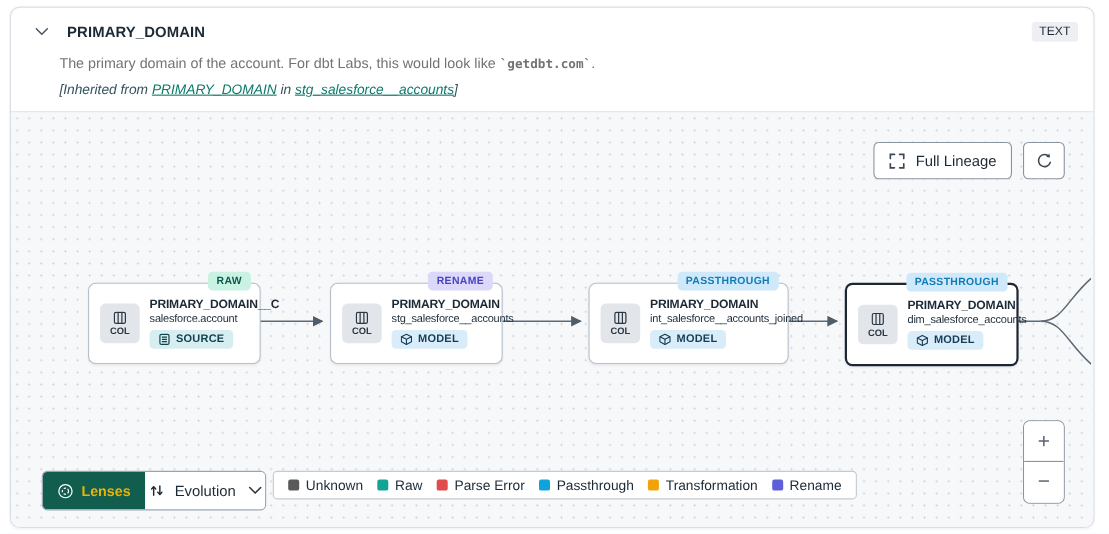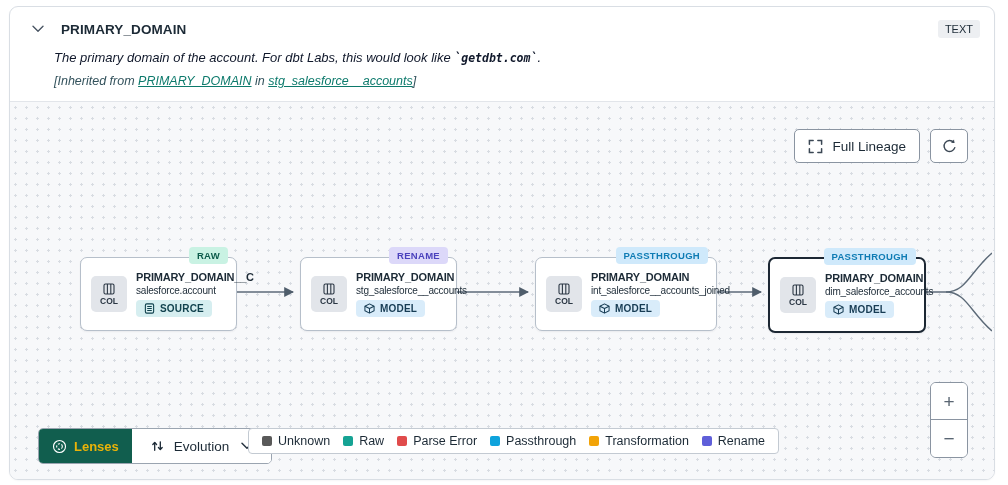--- a/index.html
+++ b/index.html
@@ -15,21 +15,21 @@
   }
   
   .hdr{position:relative;padding:11px 14px 13px 22px;}
   .hrow{display:flex;align-items:center;height:22px;}
   .chev{display:flex;align-items:center;margin-right:17px;cursor:pointer;}
   .hrow h1{margin:0;font-size:13.5px;font-weight:700;letter-spacing:.1px;}
   .type-badge{
     position:absolute;top:13px;right:14px;background:#edeff2;color:#1c2a36;
     border-radius:3px;padding:2px 7px;font-size:11px;line-height:14px;
   }
-  .desc{margin:10px 0 0 22px;font-style:italic;font-size:13px;color:#0f172a;}
+  .desc{margin:10px 0 0 22px;font-size:13px;color:#737373;}
   .desc code{font-family:"DejaVu Sans Mono",monospace;font-weight:700;font-size:11.5px;}
   .inherited{margin:9px 0 0 22px;font-style:italic;font-size:12.5px;color:#33525c;}
   .inherited a{color:#0d7a6c;text-decoration:underline;cursor:pointer;}
   
   .canvas{
     position:relative;height:377px;border-top:1px solid #e2e5ea;
     background-color:#f7f8fa;
     background-image:radial-gradient(circle,#d8dce2 1px,transparent 1.2px);
     background-size:11px 11px;overflow:hidden;
   }
@@ -75,21 +75,21 @@
   
   .lenses-group{
     position:absolute;left:28px;top:326px;height:34px;display:flex;align-items:stretch;
     border:1px solid #9aa4b0;border-radius:5px;background:#fff;overflow:hidden;
   }
   .lenses-btn{
     display:flex;align-items:center;gap:7px;padding:0 13px;border:none;cursor:pointer;
     color:#eab308;font-size:13px;font-weight:600;font-family:inherit;
   }
   .lens-select{
-    display:flex;align-items:center;gap:9px;padding:0 18px;border:none;background:#fff;
+    display:flex;align-items:center;gap:9px;padding:0 3px;border:none;background:#fff;
     font-size:13.5px;color:#1c2a36;cursor:pointer;font-family:inherit;
   }
   .legend{
     position:absolute;left:238px;top:326px;height:26px;box-sizing:border-box;
     display:flex;align-items:center;gap:13px;padding:0 13px;
     background:#fff;border:1px solid #c3cad2;border-radius:4px;
   }
   .legend-item{display:flex;align-items:center;gap:6px;font-size:12.5px;white-space:nowrap;}
   .swatch{width:10px;height:10px;border-radius:2px;flex:0 0 10px;}
   .zoomctl{

